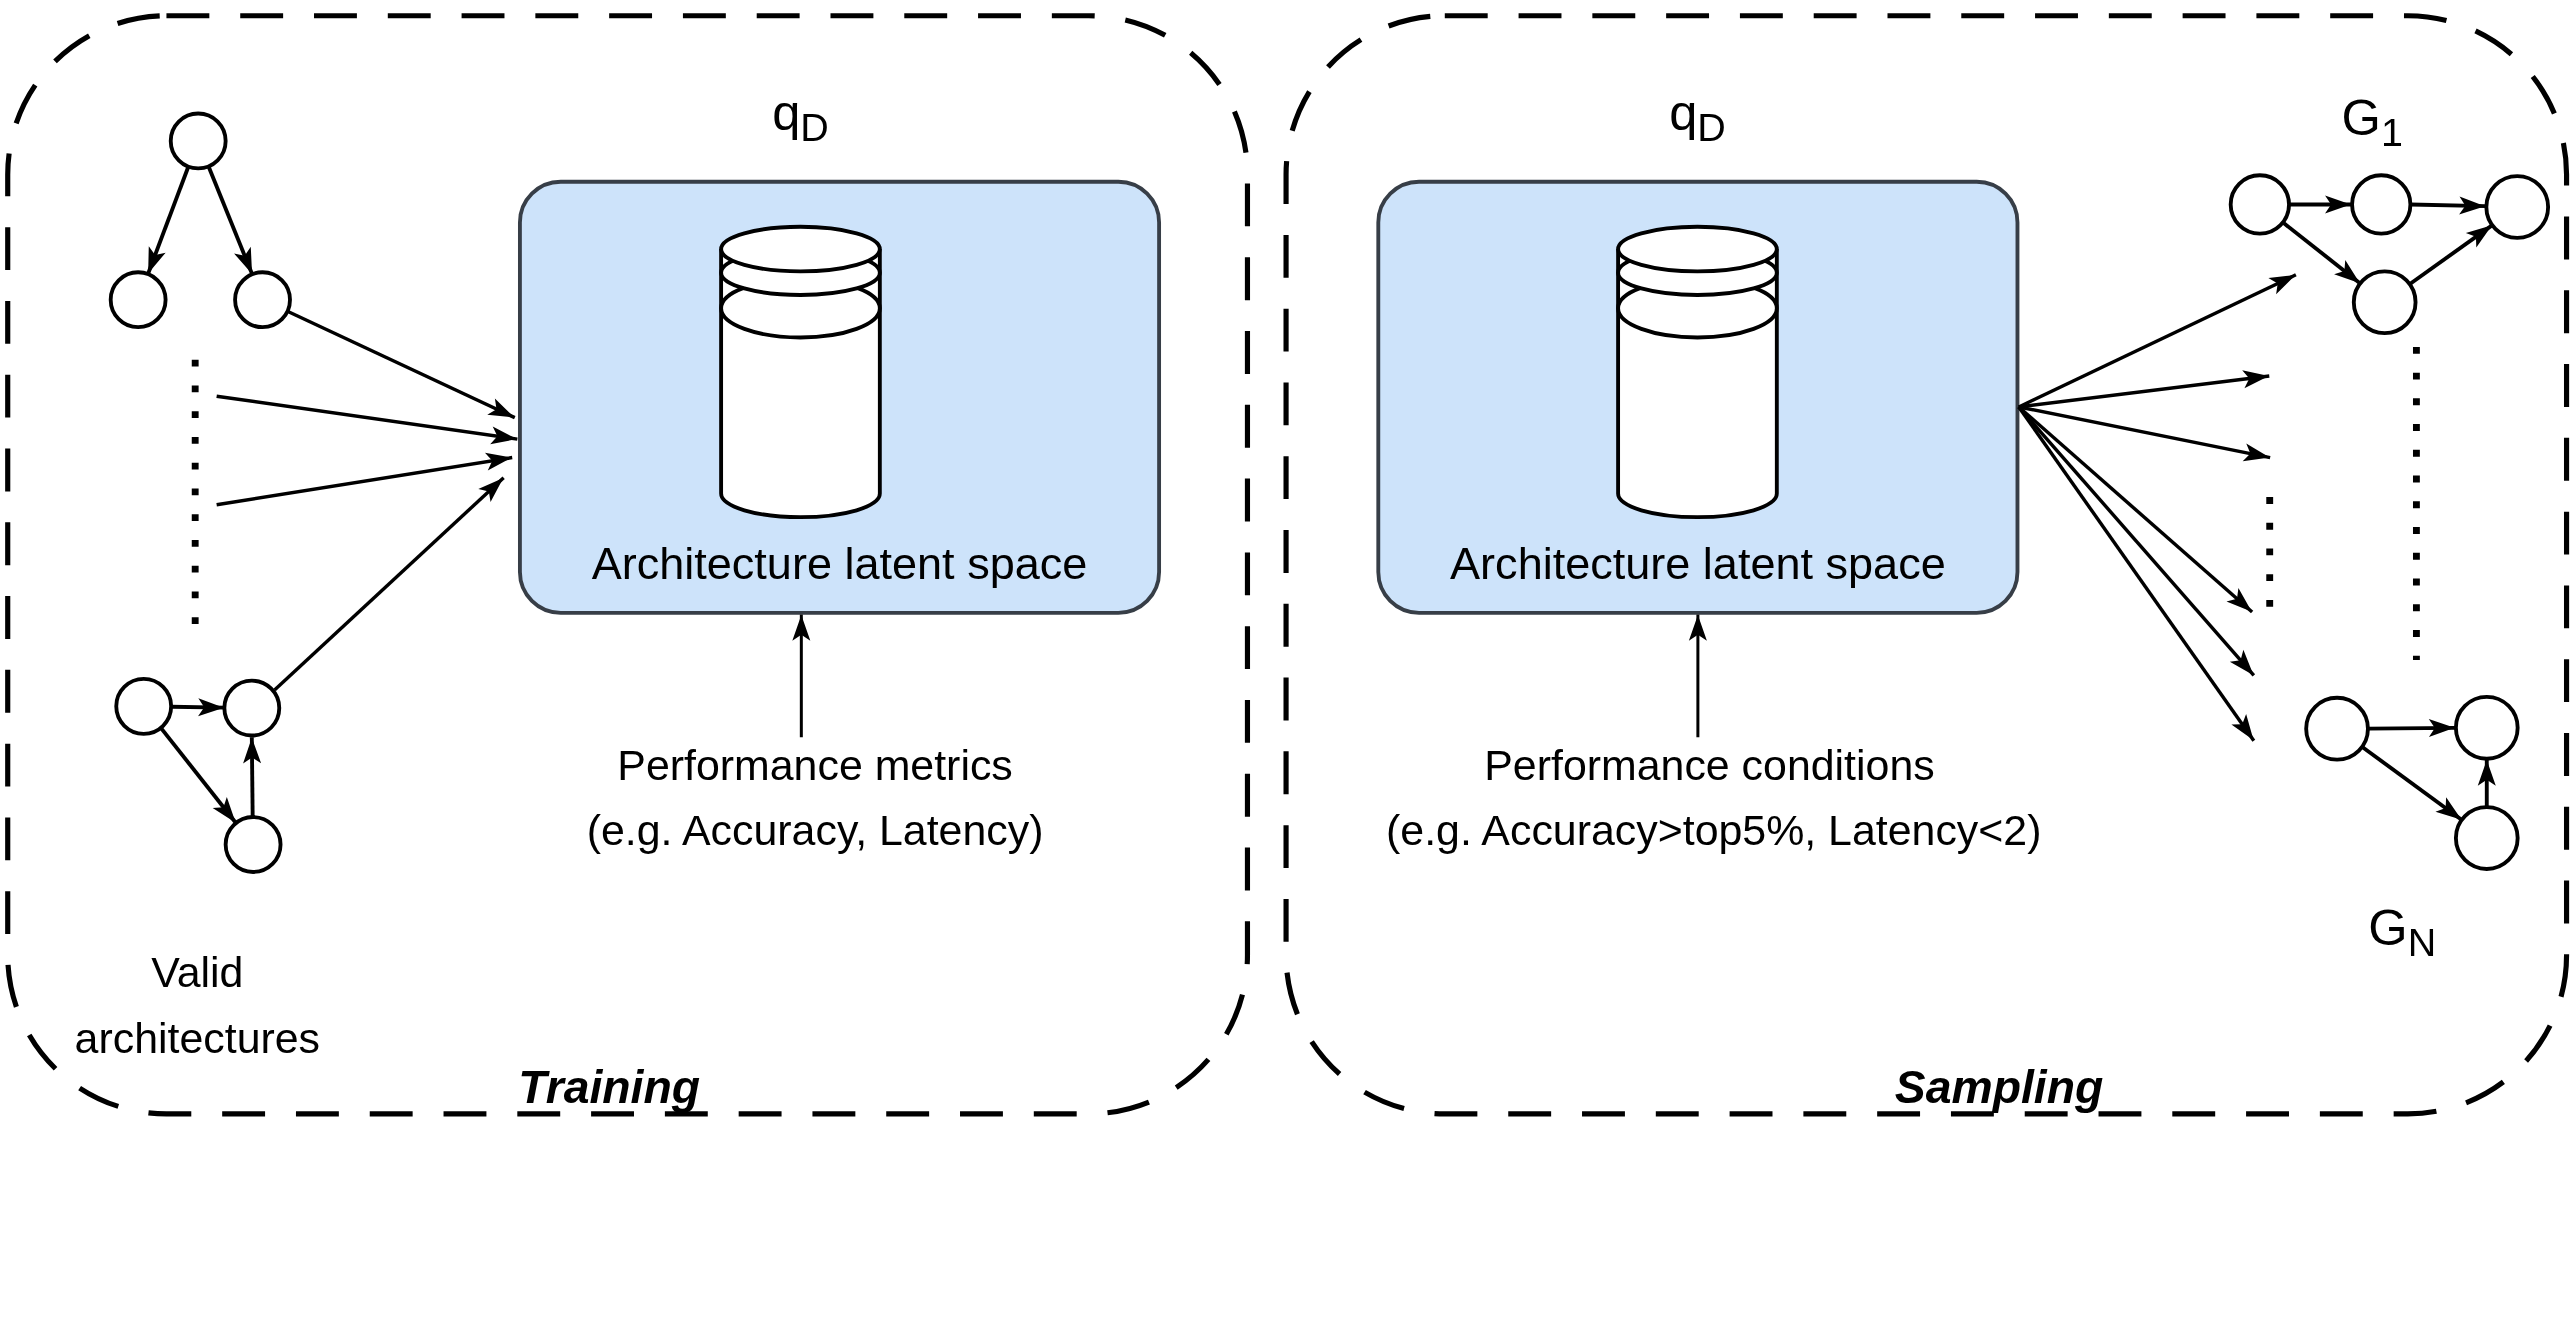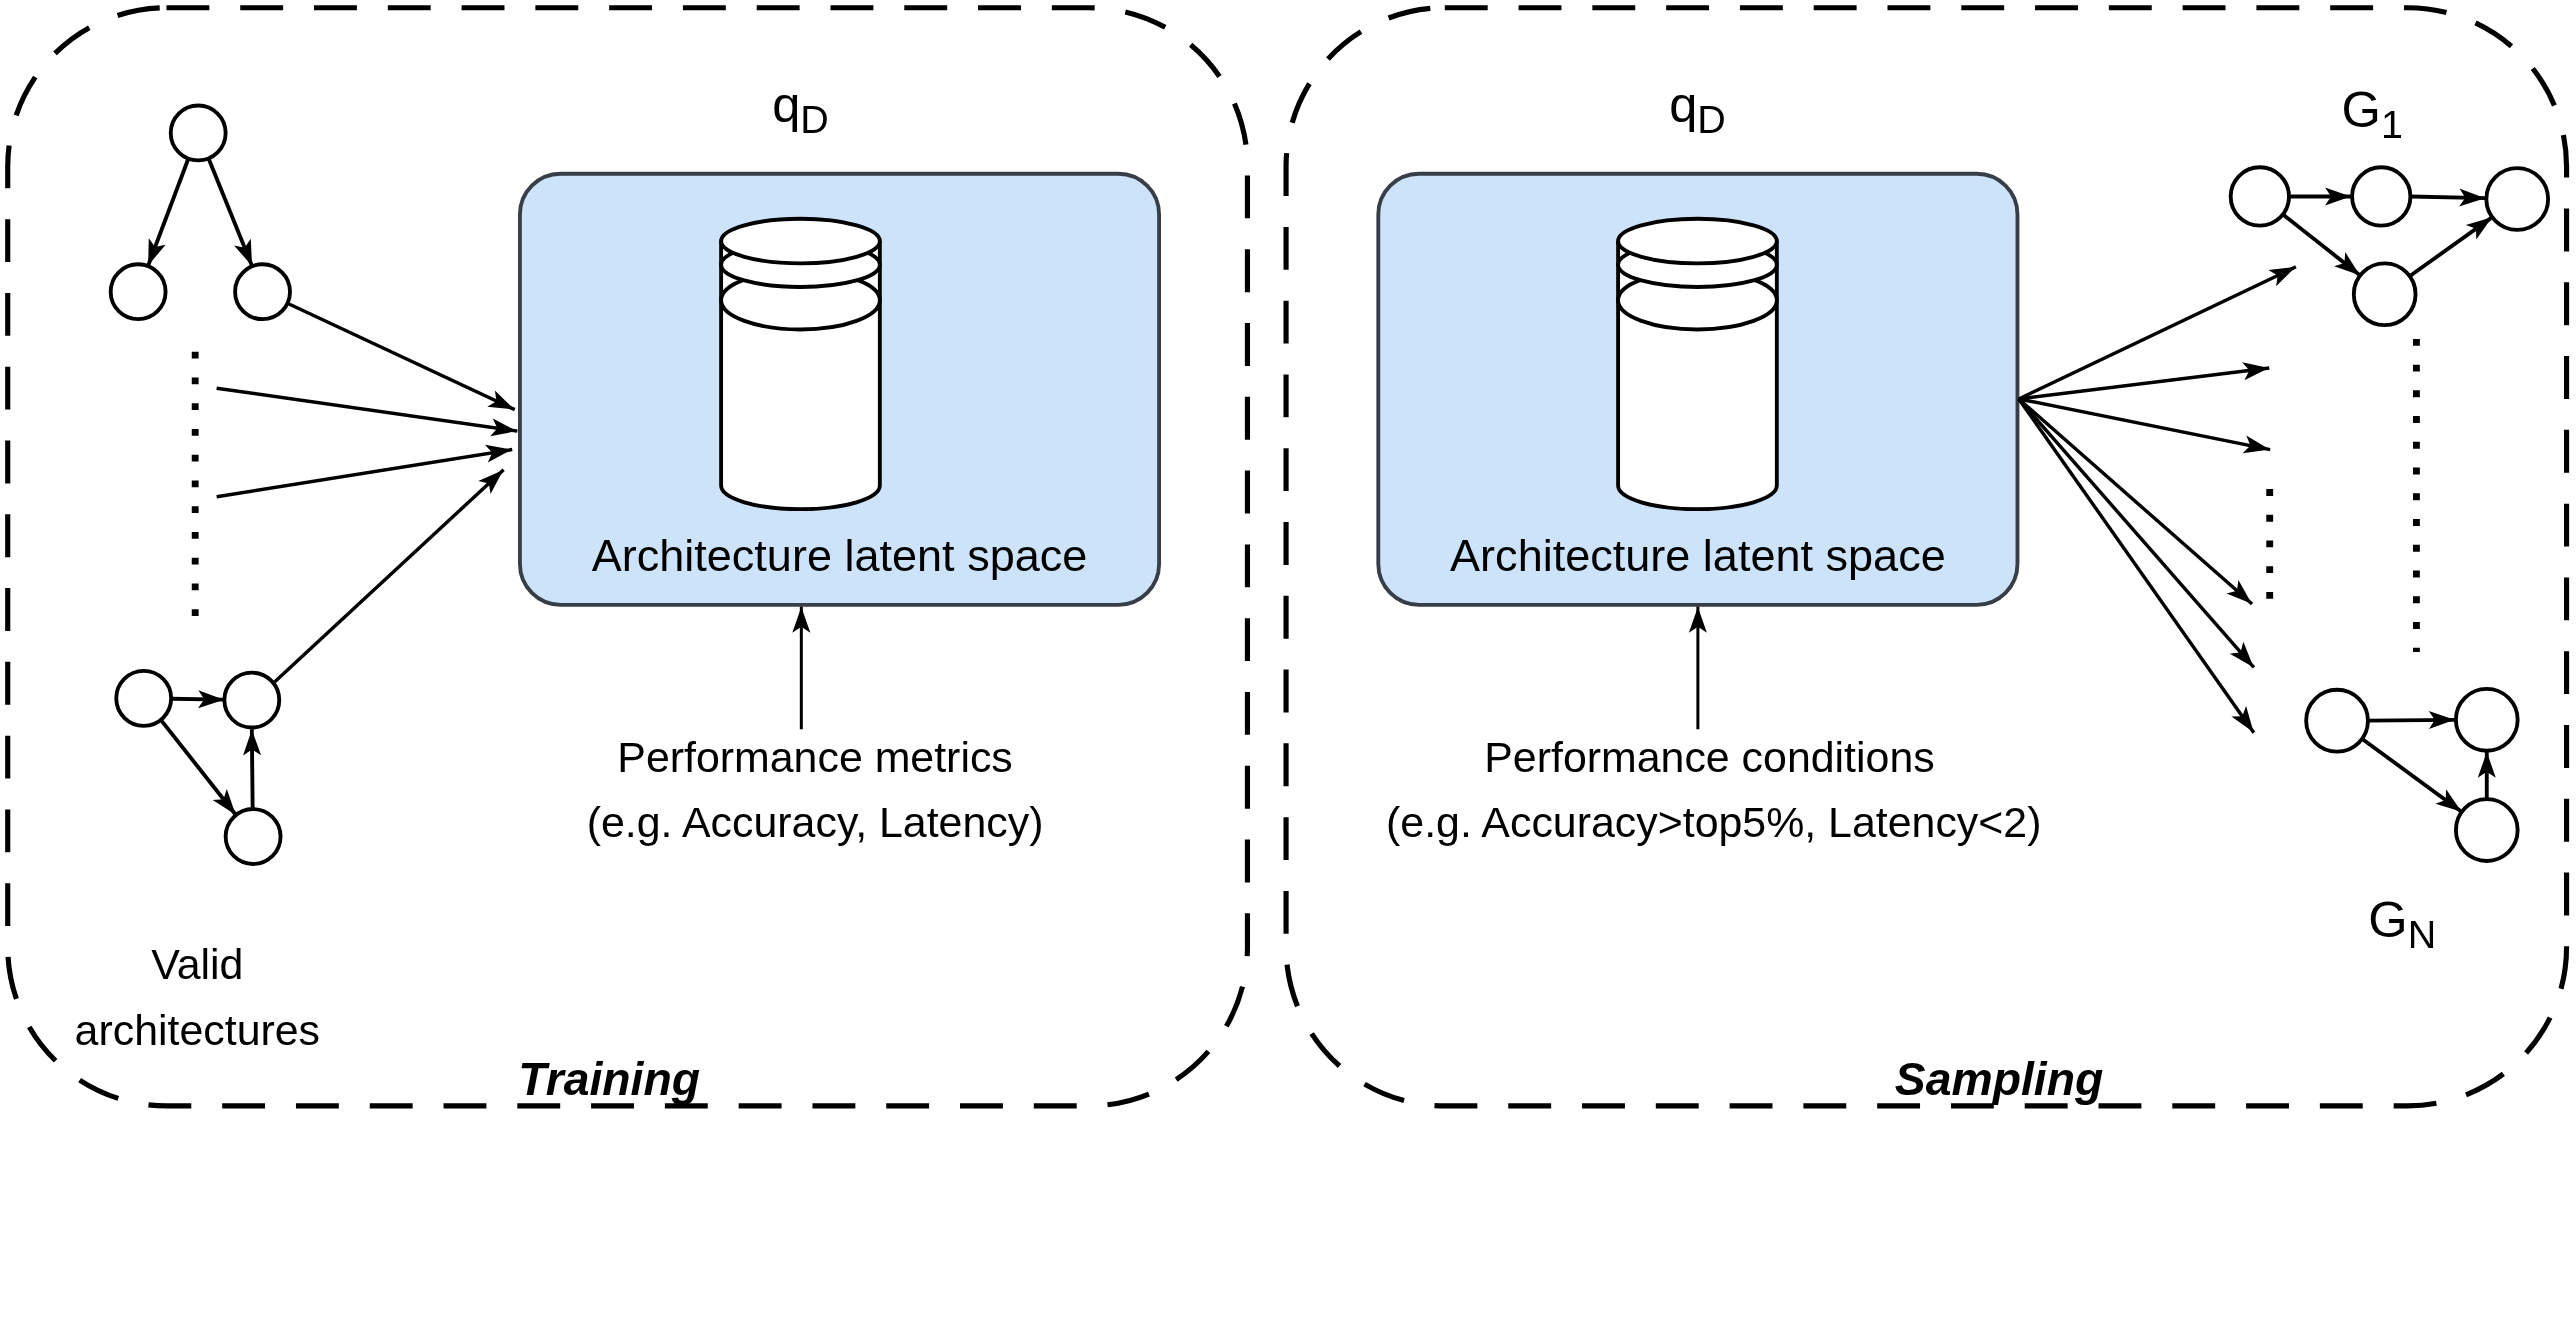--- a/index.html
+++ b/index.html
@@ -1,16 +1,16 @@
 <!DOCTYPE html>
 <html style="font-size:8.2px"><head>
 <meta charset="utf-8">
 <style>
   html,body{margin:0;padding:0;background:#ffffff;}
-  .diagram-wrap{width:100%;max-width:3094px;margin:0 auto;}
+  .diagram-wrap{width:100%;max-width:3094px;margin:8px auto;}
   svg{display:block;width:100%;height:auto;background:#ffffff;
       font-family:"Liberation Sans","DejaVu Sans",sans-serif;}
   .panel-border{fill:none;stroke:#000000;stroke-width:12;stroke-dasharray:100 72;}
   .latent-box{stroke:#373e47;stroke-width:9;}
   .node{fill:#ffffff;stroke:#000000;stroke-width:9;}
   .edge{fill:none;stroke:#000000;stroke-width:9;}
   .thin-arrow{fill:none;stroke:#000000;stroke-width:8;}
   .up-arrow{fill:none;stroke:#000000;stroke-width:7;}
   .dots{fill:none;stroke:#000000;stroke-width:16;stroke-dasharray:16 44;stroke-linecap:butt;}
   .db{fill:#ffffff;stroke:#000000;stroke-width:9;}

